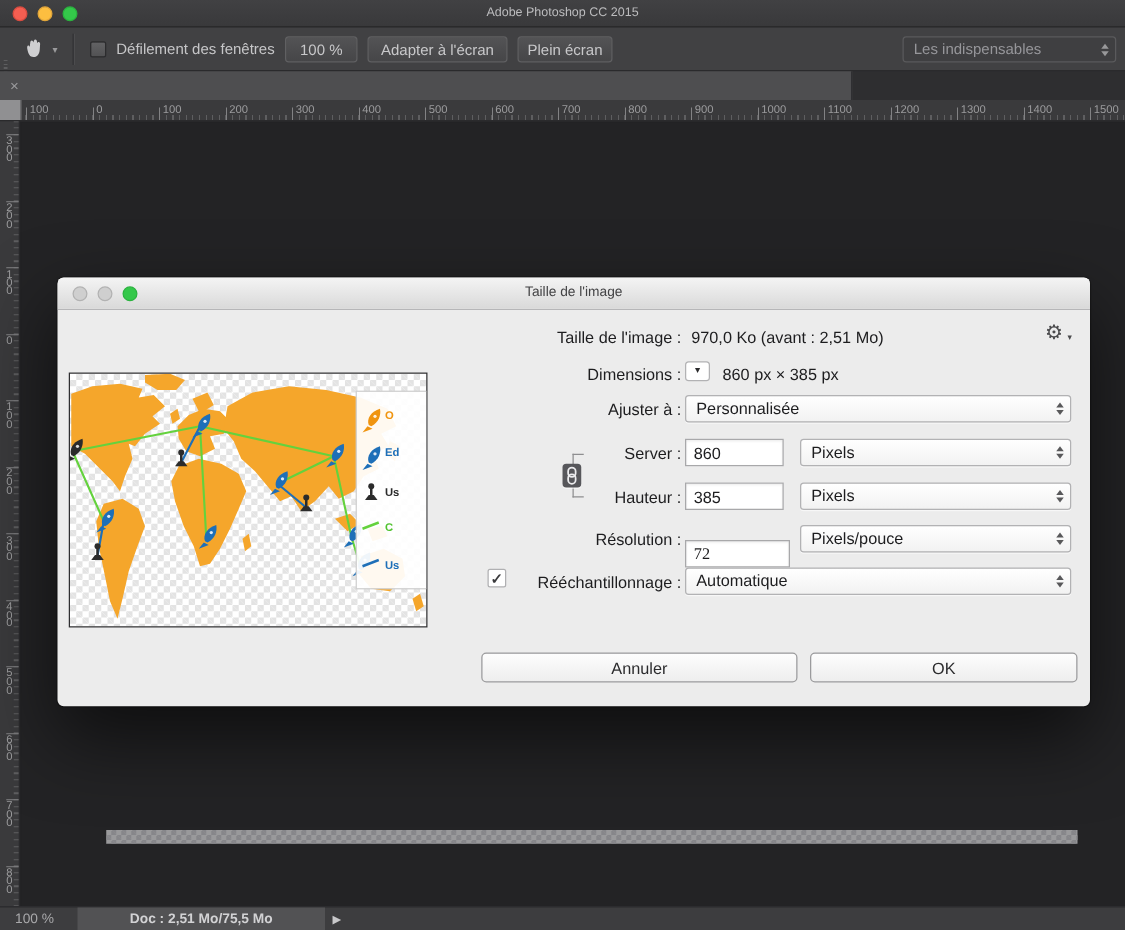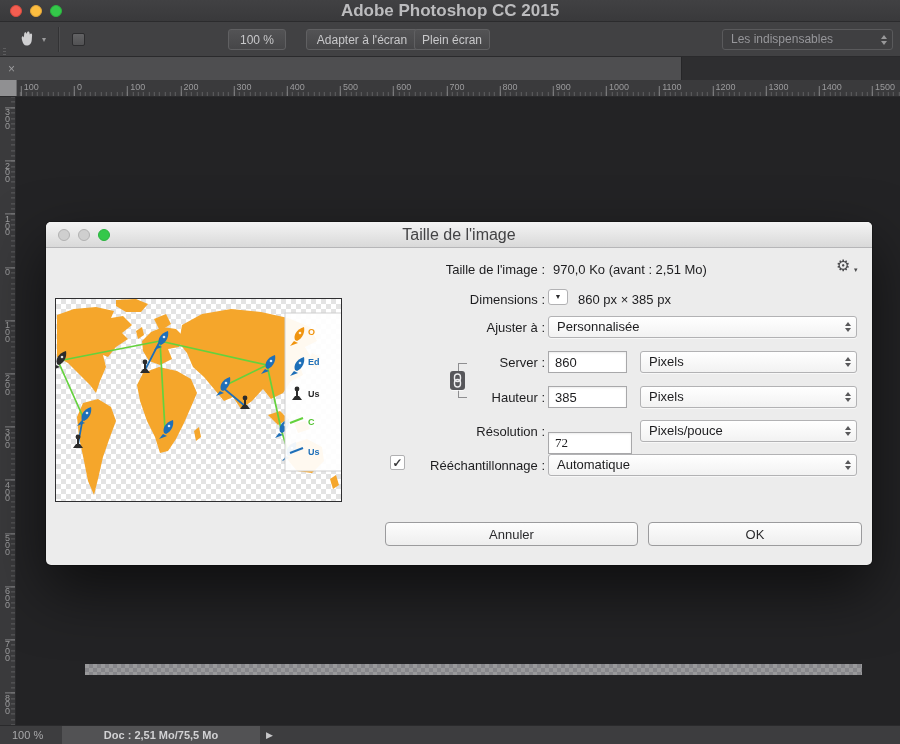--- a/index.html
+++ b/index.html
@@ -3,21 +3,21 @@
 <meta charset="utf-8">
 <style>
   * { margin:0; padding:0; box-sizing:border-box; }
   html,body { width:900px; height:744px; overflow:hidden; background:#232325;
               font-family:"Liberation Sans", sans-serif; }
   .win { position:relative; width:900px; height:744px; background:#232325; overflow:hidden; }
 
   
   .titlebar { position:absolute; left:0; top:0; width:900px; height:22px;
               background:linear-gradient(#414143,#39393b); border-bottom:1px solid #2b2b2d; }
-  .titlebar .title { text-align:center; line-height:22px; font-size:17px; color:#bcbcbe;font-weight:bold; }
+  .titlebar .title { text-align:center; line-height:22px; font-size:10px; color:#bcbcbe; }
   .lights { position:absolute; left:10px; top:5px; display:flex; gap:8px; }
   .light { width:12px; height:12px; border-radius:50%; }
   .l-red   { background:#f45e51; border:1px solid #d94c40; }
   .l-yel   { background:#fdbe40; border:1px solid #e2a63a; }
   .l-grn   { background:#34c84a; border:1px solid #2bb33f; }
   .l-gray  { background:#cfcfcf; border:1px solid #b2b2b2; }
 
   
   .optionsbar { position:absolute; left:0; top:22px; width:900px; height:35px;
                 background:#414143; border-bottom:1px solid #2a2a2c; }
@@ -27,21 +27,21 @@
   .tool-caret { position:absolute; left:42px; top:13px; font-size:8px; color:#9a9a9c; }
   .vsep { position:absolute; left:58px; top:5px; width:1px; height:25px; background:#323234;
           box-shadow:1px 0 0 #4c4c4e; }
   .opt-check { position:absolute; left:72px; top:11px; width:13px; height:13px; border-radius:2px;
                background:linear-gradient(#626264,#525254); border:1px solid #2c2c2e; }
   .opt-check-label { position:absolute; left:93px; top:0; line-height:35px; font-size:12px; color:#c6c6c8; }
   .obtn { position:absolute; top:7px; height:21px; border:1px solid #606062; border-radius:3px;
           background:linear-gradient(#535355,#464648); color:#c8c8ca; font-size:12px;
           font-family:"Liberation Sans",sans-serif; text-align:center; }
   .obtn-zoom { left:228px; width:58px; }
-  .obtn-fit  { left:294px; width:112px;margin-left:12px; }
+  .obtn-fit  { left:294px; width:112px; }
   .obtn-full { left:414px; width:76px; }
   .workspace { position:absolute; left:722px; top:7px; width:171px; height:21px;
                background:#3f3f41; border:1px solid #5a5a5c; border-radius:3px;
                color:#96969a; font-size:12px; line-height:19px; padding-left:8px; }
 
   
   .tabbar { position:absolute; left:0; top:57px; width:900px; height:23px; background:#2e2e30; }
   .tab { position:absolute; left:0; top:0; width:682px; height:23px; background:#4e4e50;
          border-right:1px solid #262628; display:flex; align-items:center; overflow:hidden; }
   .tab-close { margin-left:8px; color:#9b9b9d; font-size:12px; }
@@ -79,21 +79,21 @@
   .sb-doc { position:absolute; left:62px; top:0; width:198px; height:18px; background:#525254;
             color:#d2d2d4; text-align:center; line-height:18px;font-weight:bold; }
   .sb-arrow { position:absolute; left:266px; top:0; line-height:18px; font-size:9px; color:#c8c8ca; }
 
   
   .dialog { position:absolute; left:46px; top:222px; width:826px; height:343px; border-radius:5px;
             background:#ececec; box-shadow:0 25px 60px rgba(0,0,0,.6), 0 0 0 1px rgba(0,0,0,.25);
             font-size:13px; color:#1d1d1f; }
   .dlg-titlebar { position:absolute; left:0; top:0; width:826px; height:26px; border-radius:5px 5px 0 0;
                   background:linear-gradient(#f4f4f4,#d9d9d9); border-bottom:1px solid #b6b6b8; }
-  .dlg-title { text-align:center; line-height:25px; font-size:16px; color:#434345; }
+  .dlg-title { text-align:center; line-height:25px; font-size:11px; color:#434345; }
   .dlg-lights { position:absolute; left:12px; top:7px; display:flex; gap:8px; }
   .dlabel { position:absolute; right:327px; white-space:nowrap; }
   .dvalue { position:absolute; white-space:nowrap;text-align:center; }
   .dinput { position:absolute; height:22px; border:1px solid #a8a8aa; background:#fff;
             font-family:"Liberation Sans",sans-serif; font-size:13px; color:#1d1d1f;
             padding-left:6px; box-shadow:inset 0 1px 2px rgba(0,0,0,.08); }
   .dselect { position:absolute; height:22px; border:1px solid #b2b2b4; border-radius:3px;
              background:linear-gradient(#ffffff,#f2f2f2); line-height:20px; padding-left:8px;
              box-shadow:0 1px 0 rgba(255,255,255,.6); }
   .stepper { position:absolute; right:5px; top:50%; transform:translateY(-50%);
@@ -142,20 +142,21 @@
   </div>
 
   <div class="optionsbar">
     <div class="grip"></div>
     <svg class="handtool" viewBox="0 0 22 20">
       <path d="M6,11 C5,7 7,6.5 7.8,8.5 L8.2,5 C8.4,2.8 10.4,2.8 10.7,5 L11,4 C11.4,2 13.4,2 13.6,4.2 L13.8,5.6 C14.4,4 16.2,4.4 16.1,6.2 L15.8,10.5 C15.6,14.5 13.6,16.6 10.6,16.6 C8,16.6 6.8,14.4 6,11 Z" fill="#cfcfd1"></path>
     </svg>
     <span class="tool-caret">▾</span>
     <div class="vsep"></div>
     <span class="opt-check"></span>
+    <span class="opt-check-label">Défilement des fenêtres</span>
     <button class="obtn obtn-zoom">100 %</button>
     <button class="obtn obtn-fit">Adapter à l'écran</button>
     <button class="obtn obtn-full">Plein écran</button>
     <div class="workspace">
       <span>Les indispensables</span>
       <span class="stepper">
           <span class="tri-up"></span>
           <span class="tri-down"></span>
         </span>
     </div>

